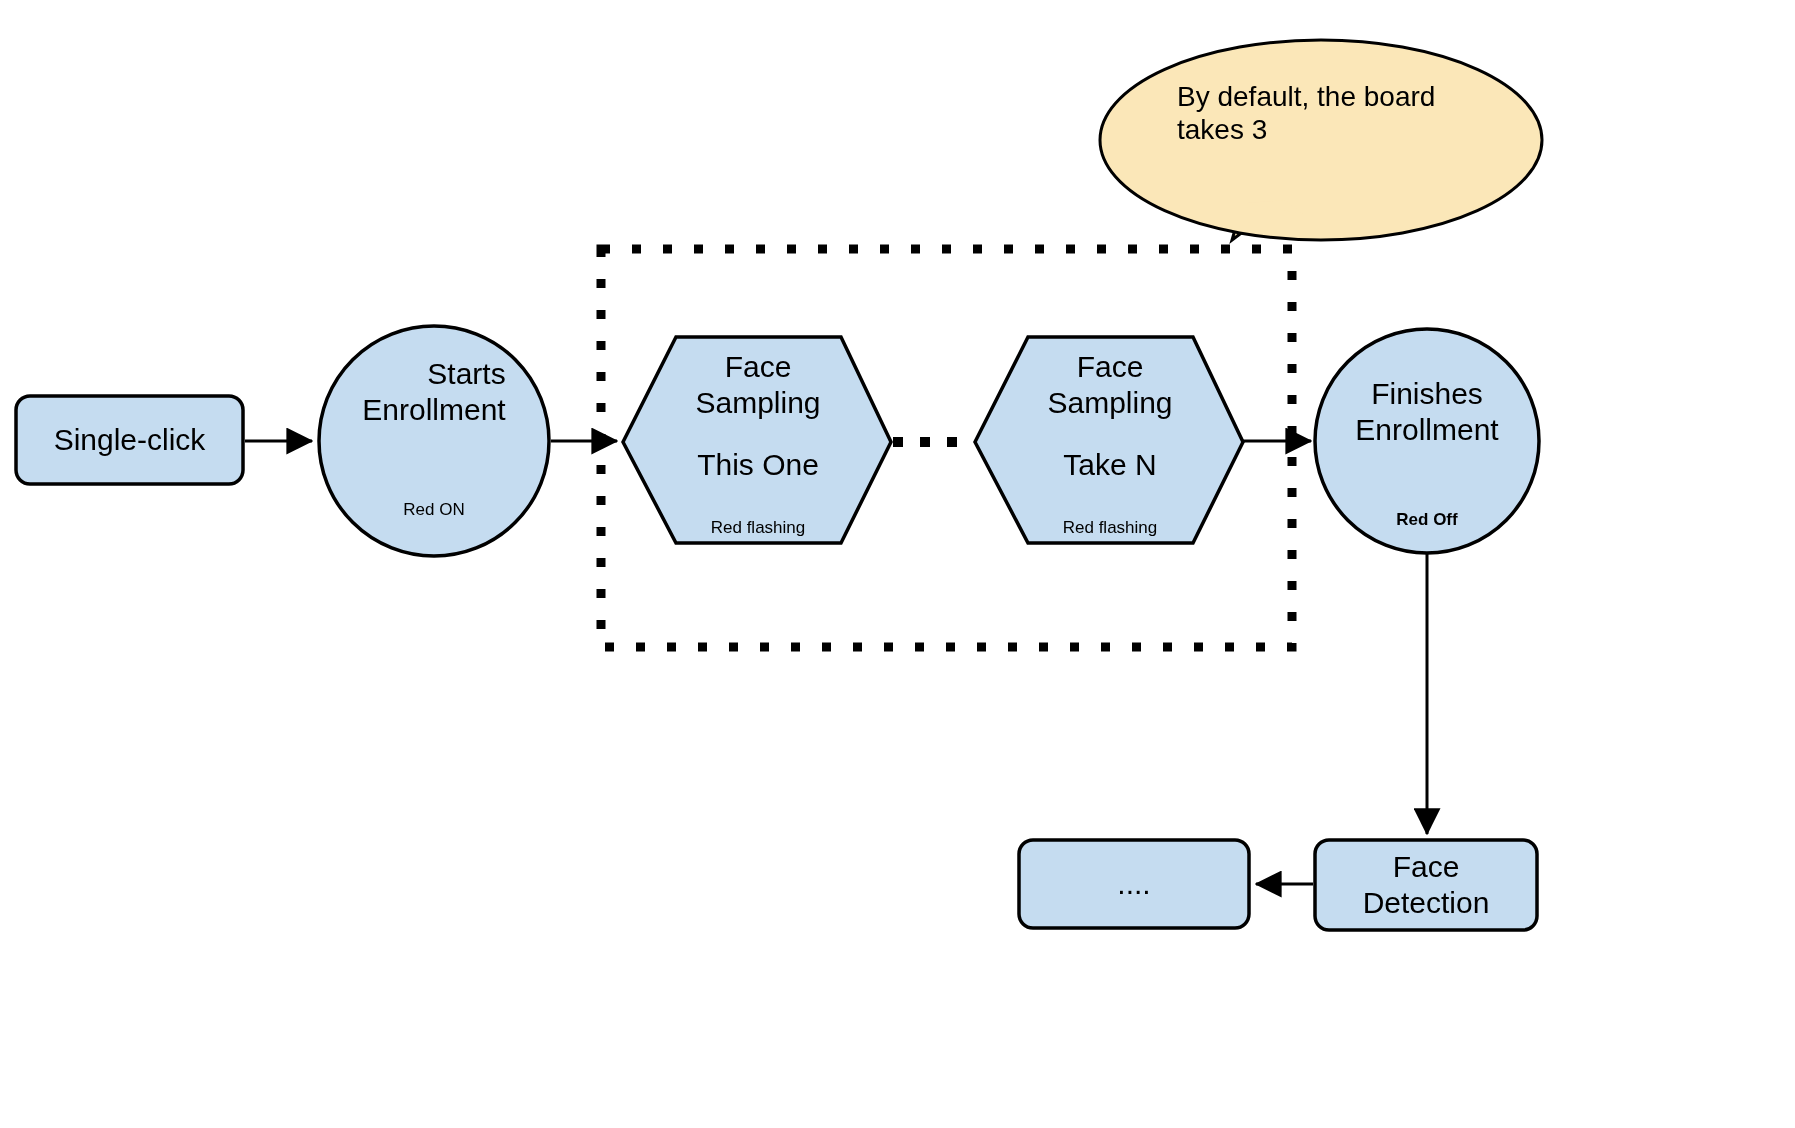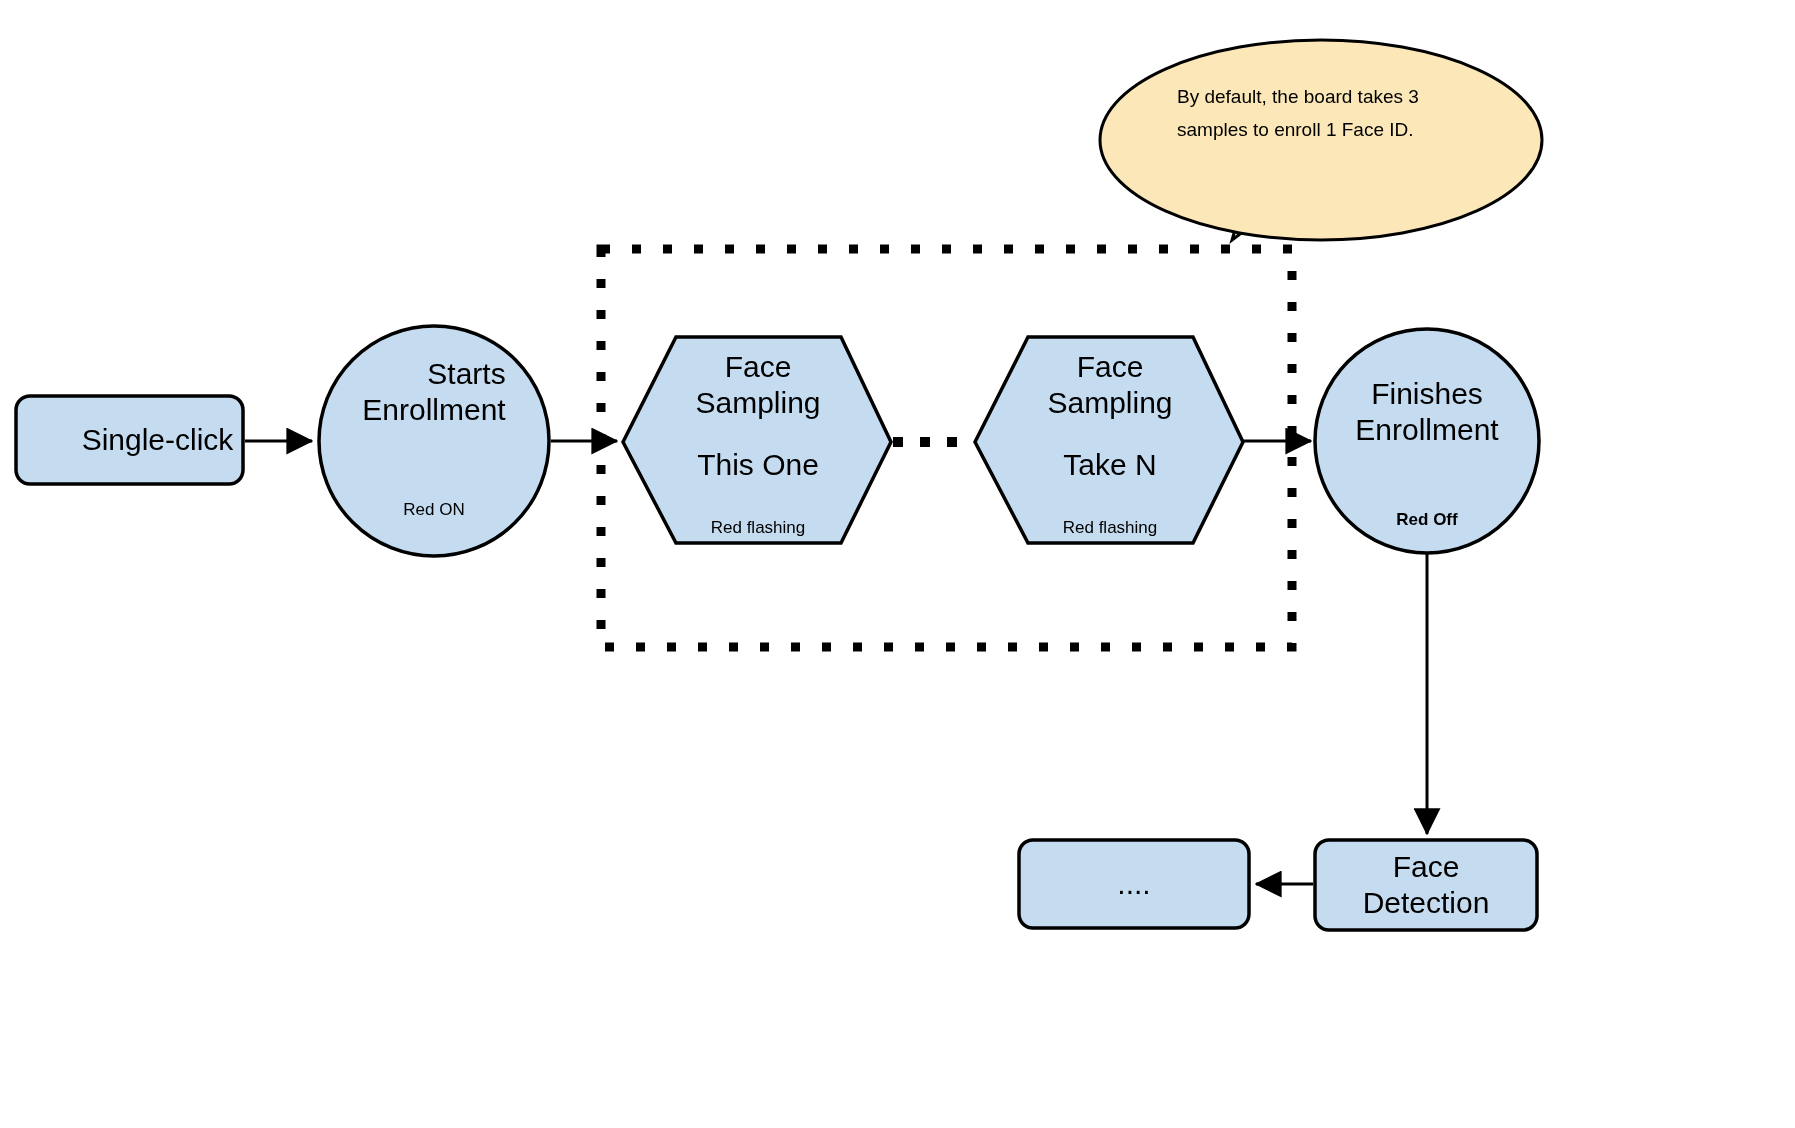--- a/index.html
+++ b/index.html
@@ -5,21 +5,21 @@
   html,body{margin:0;padding:0;background:#ffffff;}
   body{width:1795px;height:1128px;position:relative;overflow:hidden;
        font-family:"Liberation Sans",sans-serif;color:#000;}
   #stage{position:absolute;left:0;top:0;width:1795px;height:1128px;}
   svg{position:absolute;left:0;top:0;width:1795px;height:1128px;}
   .shape-text{position:absolute;display:flex;flex-direction:column;
               align-items:center;justify-content:center;
               text-align:center;pointer-events:none;}
   .t-big{font-size:30px;line-height:36px;white-space:pre-line;}
   .t-small{font-size:17px;line-height:20px;}
-  .t-callout{font-size:19px;line-height:33px;white-space:pre-line;text-align:left;}
+  .t-callout{font-size:28px;line-height:33px;white-space:pre-line;text-align:left;}
 </style>
 </head>
 <body>
 
 <div id="stage">
 
   <svg viewBox="0 0 1795 1128" xmlns="http://www.w3.org/2000/svg">
     <defs>
       <marker id="arrow" viewBox="0 0 10 10" refX="9.5" refY="5" markerWidth="9" markerHeight="9" orient="auto-start-reverse">
         <path d="M 0 0 L 10 5 L 0 10 z" fill="#000"></path>
@@ -52,21 +52,21 @@
 
     <line x1="1313" y1="884" x2="1256" y2="884" stroke="#000" stroke-width="3" marker-end="url(#arrow)"></line>
 
     <line x1="893" y1="442" x2="973" y2="442" stroke="#000" stroke-width="10" stroke-dasharray="10 17" stroke-linecap="butt"></line>
 
     <path d="M 1285 200 L 1232 240 L 1258 150 Z" fill="#fbe7b8" stroke="#000" stroke-width="3"></path>
     <ellipse cx="1321" cy="140" rx="221" ry="100" fill="#fbe7b8" stroke="#000" stroke-width="3"></ellipse>
     <path d="M 1247 203 L 1303 214 L 1285 200 Z" fill="#fbe7b8" stroke="none"></path>
   </svg>
 
-  <div class="shape-text" style="left:16px;top:396px;width:227px;height:88px;padding-left:28px;">
+  <div class="shape-text" style="left:16px;top:396px;width:227px;height:88px;">
     <span class="t-big">Single-click</span>
   </div>
 
   <div class="shape-text" style="left:319px;top:352px;width:230px;height:80px;text-align:right;">
     <span class="t-big">Starts
 Enrollment</span>
   </div>
   <div class="shape-text" style="left:319px;top:498px;width:230px;height:24px;">
     <span class="t-small">Red ON</span>
   </div>
@@ -105,17 +105,16 @@
     <span class="t-big">Face
 Detection</span>
   </div>
 
   <div class="shape-text" style="left:1019px;top:840px;width:230px;height:88px;">
     <span class="t-big">....</span>
   </div>
 
   <div style="position:absolute;left:1177px;top:80px;width:300px;">
     <div class="t-callout">By default, the board takes 3</div>
-    <div class="t-callout">samples to enroll 1 Face ID.</div>
     <div class="t-callout" style="height:33px;">&nbsp;</div>
   </div>
 
 </div>
 
 </body></html>

